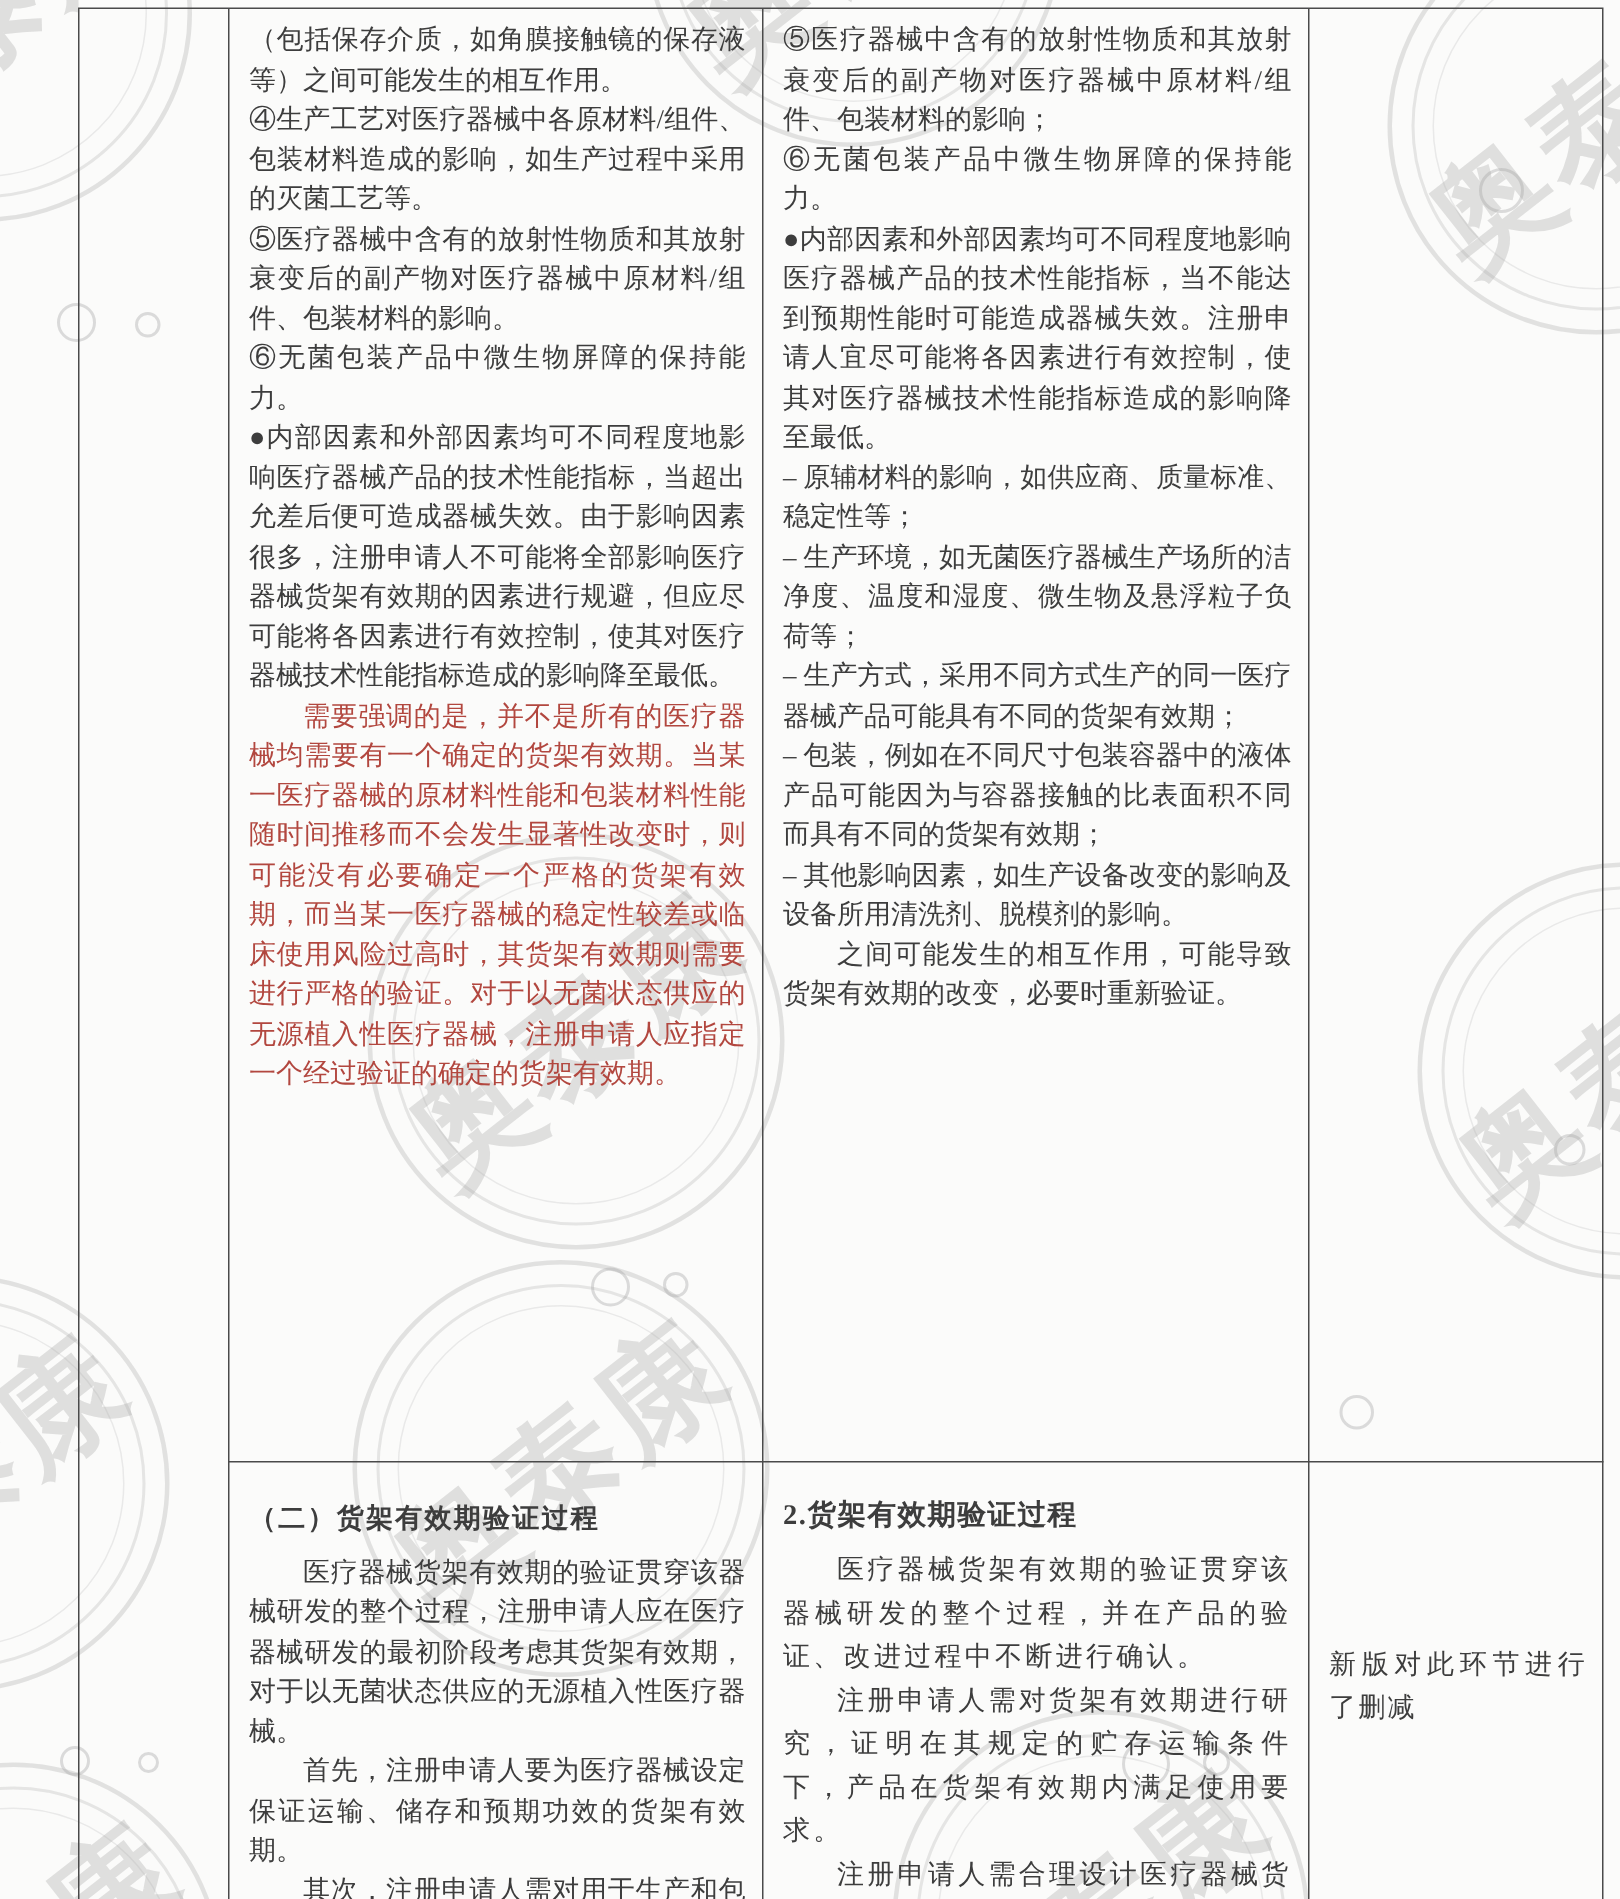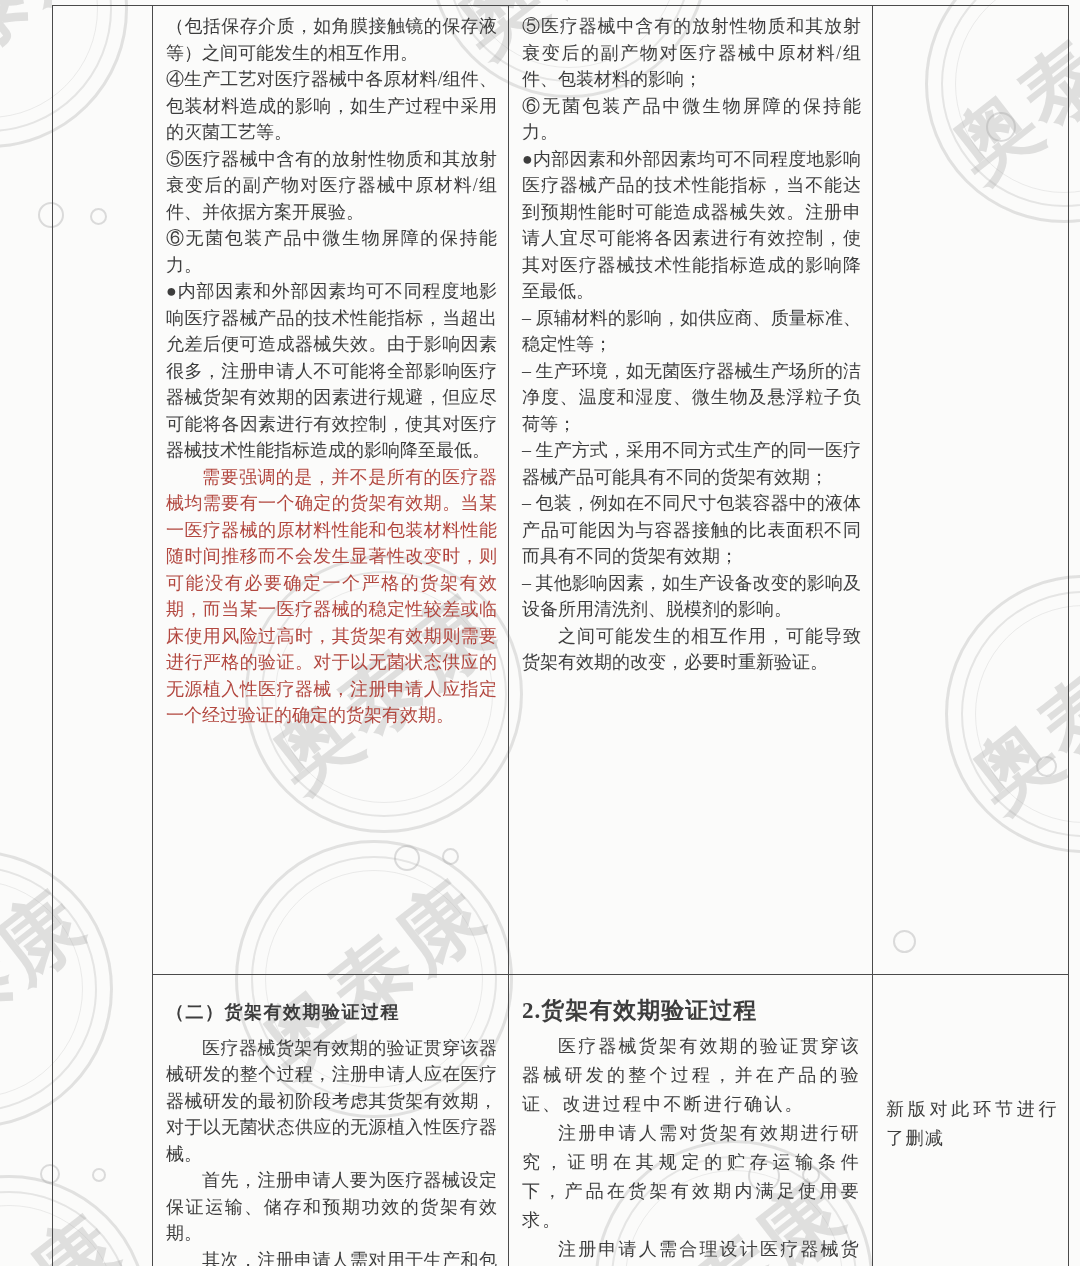--- a/index.html
+++ b/index.html
@@ -68,21 +68,21 @@
   .txt p{margin:0;}
   .ind{text-indent:2em;}
   .red{color:#b2473f;}
   .mt-a{margin-top:33px;}   
   .mt-b{margin-top:37px;}   
   .mt-c{margin-top:6px;}    
   .mt-d{margin-top:56px;}   
   .mt-p{margin-top:8px;}    
 
   .h-old{font-weight:700;font-size:18px;letter-spacing:1.5px;margin-bottom:9px !important;}
-  .h-new{font-weight:700;font-size:23px;letter-spacing:1px;margin-bottom:7px !important;}
+  .h-new{font-weight:700;font-size:19px;letter-spacing:1px;margin-bottom:7px !important;}
 
   .bottom-old .txt{padding-top:24px;}
   .bottom-new .txt{padding-top:21px;}
   .loose p{line-height:29px;letter-spacing:2.2px;}
   .loose p.h-new{letter-spacing:1px;}
 
   .note-cell .txt{
     padding:120px 10px 0 13px;
     letter-spacing:1.5px;line-height:29px;
   }
@@ -133,21 +133,21 @@
 </div>
 
 <div class="doc-table">
 
   <div class="cell spacer-col"></div>
 
   <div class="cell r1c2">
     <div class="txt">
       <p>（包括保存介质，如角膜接触镜的保存液等）之间可能发生的相互作用。</p>
       <p class="mt-a">④生产工艺对医疗器械中各原材料/组件、包装材料造成的影响，如生产过程中采用的灭菌工艺等。</p>
-      <p>⑤医疗器械中含有的放射性物质和其放射衰变后的副产物对医疗器械中原材料/组件、并依据方案开展验。</p>
+      <p>⑤医疗器械中含有的放射性物质和其放射衰变后的副产物对医疗器械中原材料/组件、包装材料的影响。</p>
       <p>⑥无菌包装产品中微生物屏障的保持能力。</p>
       <p class="mt-b">●内部因素和外部因素均可不同程度地影响医疗器械产品的技术性能指标，当超出允差后便可造成器械失效。由于影响因素很多，注册申请人不可能将全部影响医疗器械货架有效期的因素进行规避，但应尽可能将各因素进行有效控制，使其对医疗器械技术性能指标造成的影响降至最低。</p>
       <p class="mt-c ind red">需要强调的是，并不是所有的医疗器械均需要有一个确定的货架有效期。当某一医疗器械的原材料性能和包装材料性能随时间推移而不会发生显著性改变时，则可能没有必要确定一个严格的货架有效期，而当某一医疗器械的稳定性较差或临床使用风险过高时，其货架有效期则需要进行严格的验证。对于以无菌状态供应的无源植入性医疗器械，注册申请人应指定一个经过验证的确定的货架有效期。</p>
     </div>
   </div>
 
   <div class="cell r1c3">
     <div class="txt">
       <p>⑤医疗器械中含有的放射性物质和其放射衰变后的副产物对医疗器械中原材料/组件、包装材料的影响；</p>
       <p>⑥无菌包装产品中微生物屏障的保持能力。</p>

